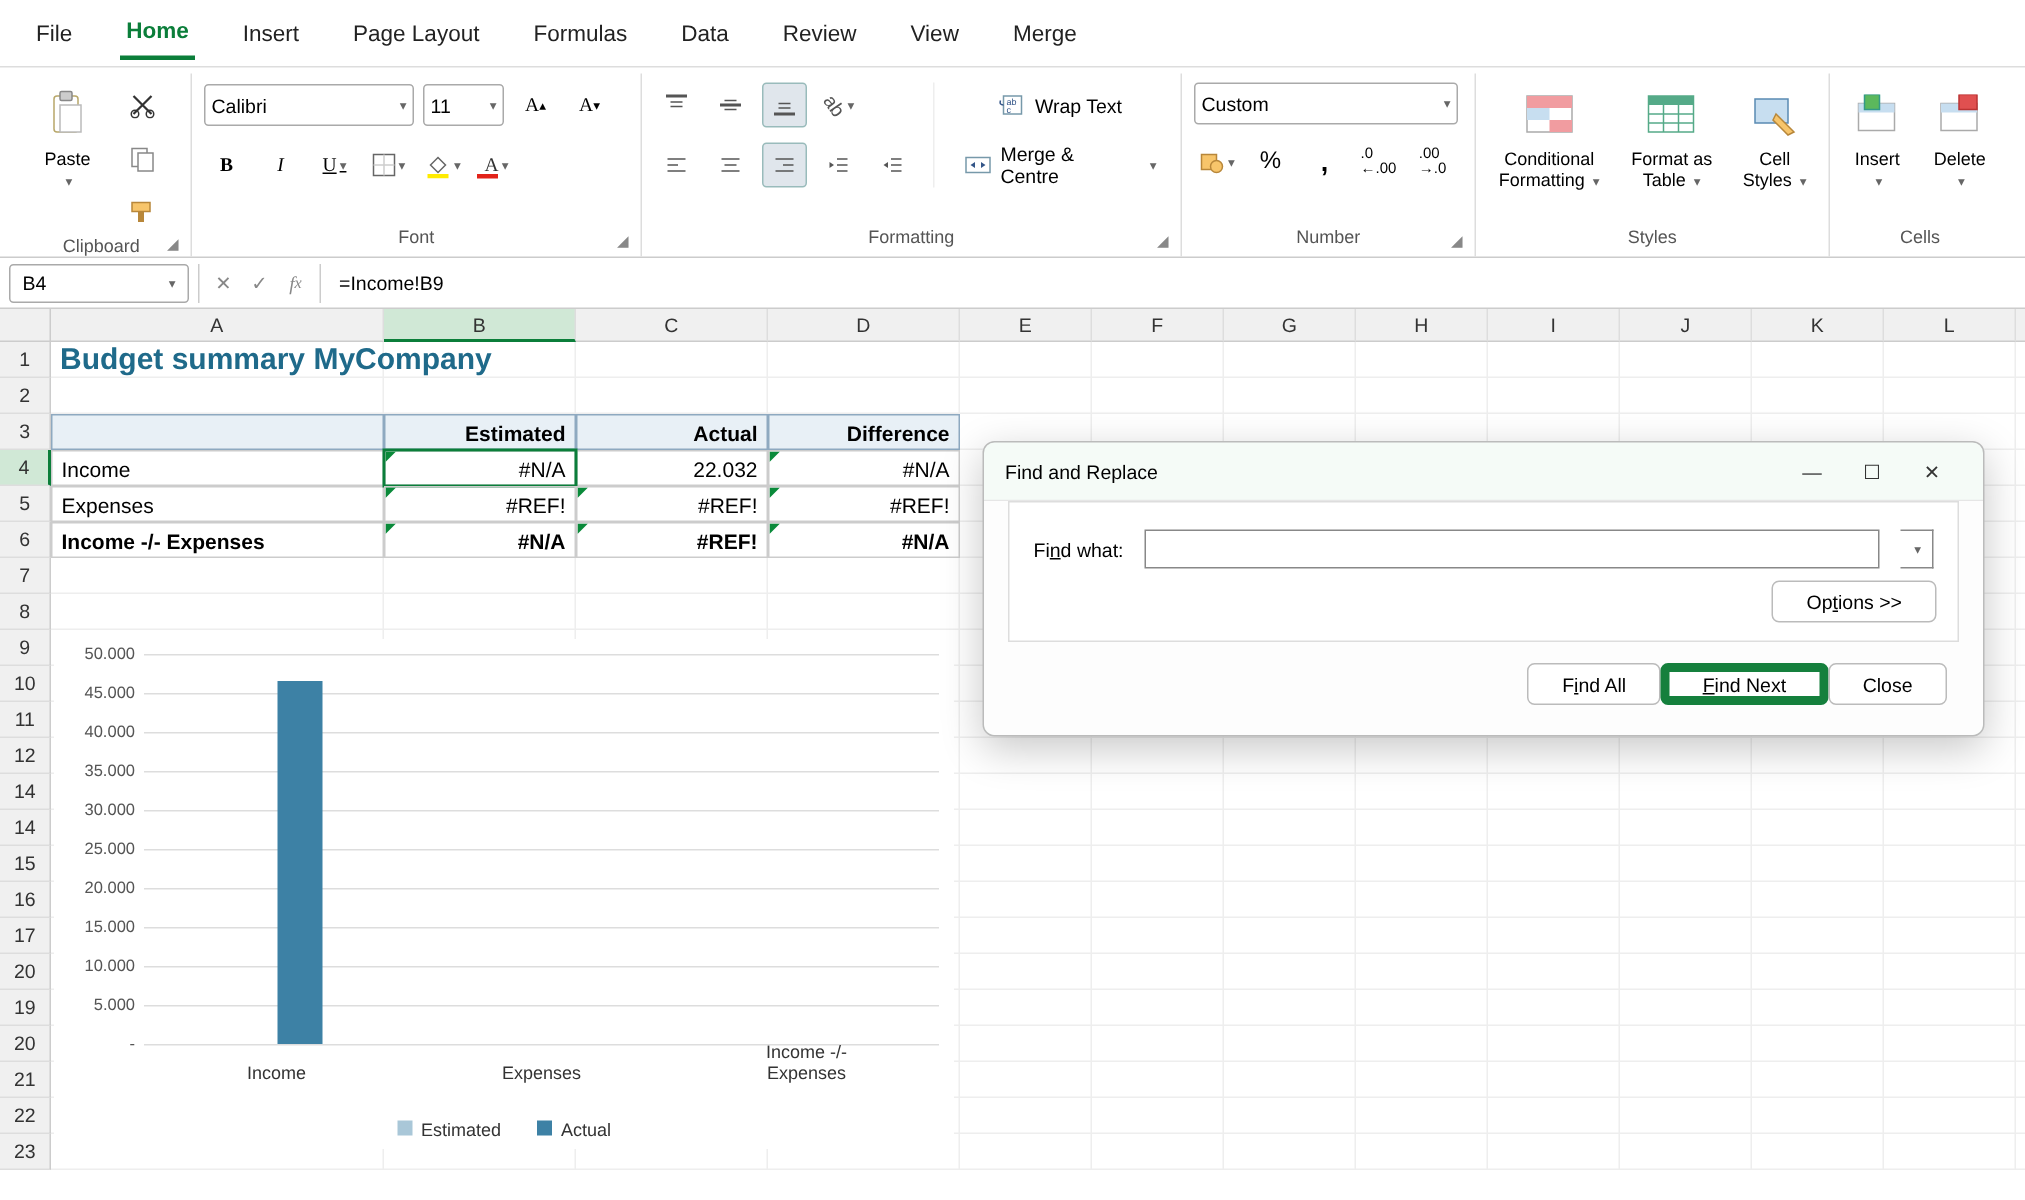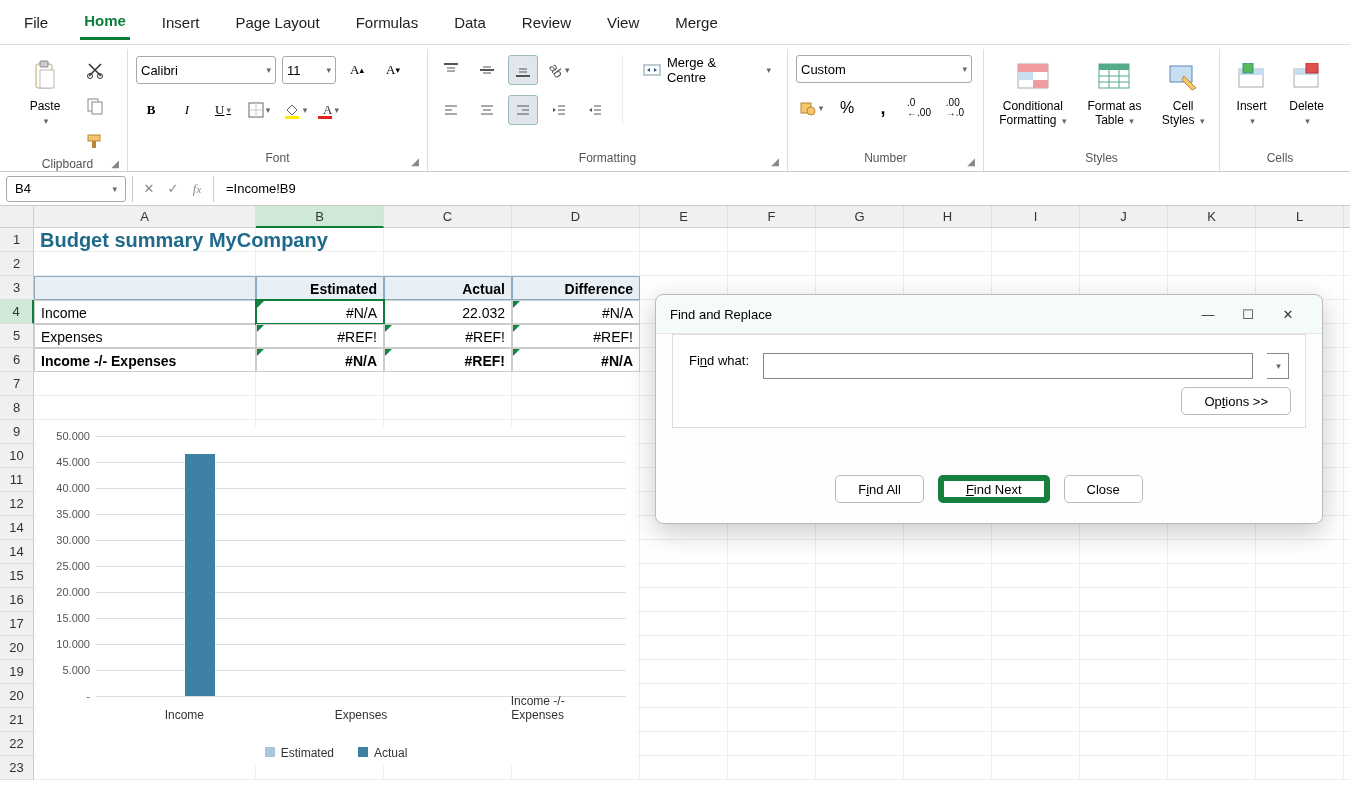--- a/index.html
+++ b/index.html
@@ -72,28 +72,28 @@
 
 .dialog { position: absolute; left: 655px; top: 294px; width: 668px; background: #f5fbf7; border: 1px solid #bbb; border-radius: 8px; box-shadow: 0 8px 28px rgba(0,0,0,0.22); }
 .dialog-title { display: flex; align-items: center; height: 38px; padding: 0 14px; font-size: 13px; }
 .dialog-title .ttl { flex: 1; }
 .dialog-title .wbtn { width: 40px; height: 30px; display: flex; align-items: center; justify-content: center; cursor: pointer; color: #333; }
 .dialog-body { background: #fdfdfd; padding: 0 16px 16px 16px; border-top: 1px solid #e6e6e6; border-radius: 0 0 8px 8px; }
 .dlg-tabs { display: flex; margin-top: -1px; }
 .dlg-tab { padding: 8px 18px; font-size: 13px; cursor: pointer; background: #f2f5f3; border: 1px solid #ddd; border-bottom: none; margin-right: -1px; }
 .dlg-tab.active { background: #fff; border-bottom: 1px solid #fff; position: relative; z-index: 1; }
 .dlg-content { border: 1px solid #ddd; padding: 18px 16px 48px 16px; background: #fff; position: relative; }
-.dlg-row { display: flex; align-items: flex-start; gap: 14px; }
+.dlg-row { display: flex; align-items: center; gap: 14px; }
 .dlg-row label { font-size: 13px; }
 .dlg-row .u { text-decoration: underline; }
 .dlg-input { flex: 1; height: 26px; border: 1px solid #888; padding: 0 6px; }
 .dlg-combo-btn { width: 22px; height: 26px; border: 1px solid #888; border-left: none; display: flex; align-items: center; justify-content: center; cursor: pointer; }
-.dlg-btn { height: 28px; padding: 0 22px; border: 1px solid #bbb; border-radius: 5px; background: #fff; font-size: 13px; cursor: pointer; margin-top: 33px; }
+.dlg-btn { height: 28px; padding: 0 22px; border: 1px solid #bbb; border-radius: 5px; background: #fff; font-size: 13px; cursor: pointer; }
 .dlg-btn.primary { border: 6px solid #15803d; }
-.dlg-actions { display: flex; justify-content: center; gap: 14px; padding: 14px 8px 4px 8px; }
+.dlg-actions { display: flex; justify-content: flex-end; gap: 0; padding: 14px 8px 4px 8px; }
 </style>
 </head>
 <body>
 
 <div class="menubar">
   <span class="tab">File</span>
   <span class="tab active">Home</span>
   <span class="tab">Insert</span>
   <span class="tab">Page Layout</span>
   <span class="tab">Formulas</span>
@@ -260,20 +260,29 @@
                 <line x1="7" y1="8" x2="14" y2="8" stroke="#555"></line>
                 <line x1="7" y1="12" x2="14" y2="12" stroke="#555"></line>
               </svg>
             </div>
         </div>
       </div>
       <div style="border-left:1px solid #eee;margin:0 6px;height:70px"></div>
       <div class="col" style="gap:10px">
         <div class="row sbtn" style="width:auto;padding:0 8px">
           <svg width="18" height="16">
+              <rect x="3" y="2" width="12" height="12" fill="none" stroke="#79a"></rect>
+              <text x="5" y="8" font-size="6" fill="#358">ab</text>
+              <text x="5" y="13" font-size="6" fill="#358">c</text>
+              <path d="M1 5 Q0 8 3 8" fill="none" stroke="#358"></path>
+            </svg>
+          <span>Wrap Text</span>
+        </div>
+        <div class="row sbtn" style="width:auto;padding:0 8px">
+          <svg width="18" height="16">
               <rect x="1" y="3" width="16" height="10" fill="none" stroke="#79a"></rect>
               <path d="M4 8 L7 6 L7 10 Z M14 8 L11 6 L11 10 Z" fill="#358"></path>
             </svg>
           <span>Merge &amp; Centre</span>
           <span class="chev">▾</span>
         </div>
       </div>
     </div>
     <div class="group-label">
         <span>Formatting</span>

